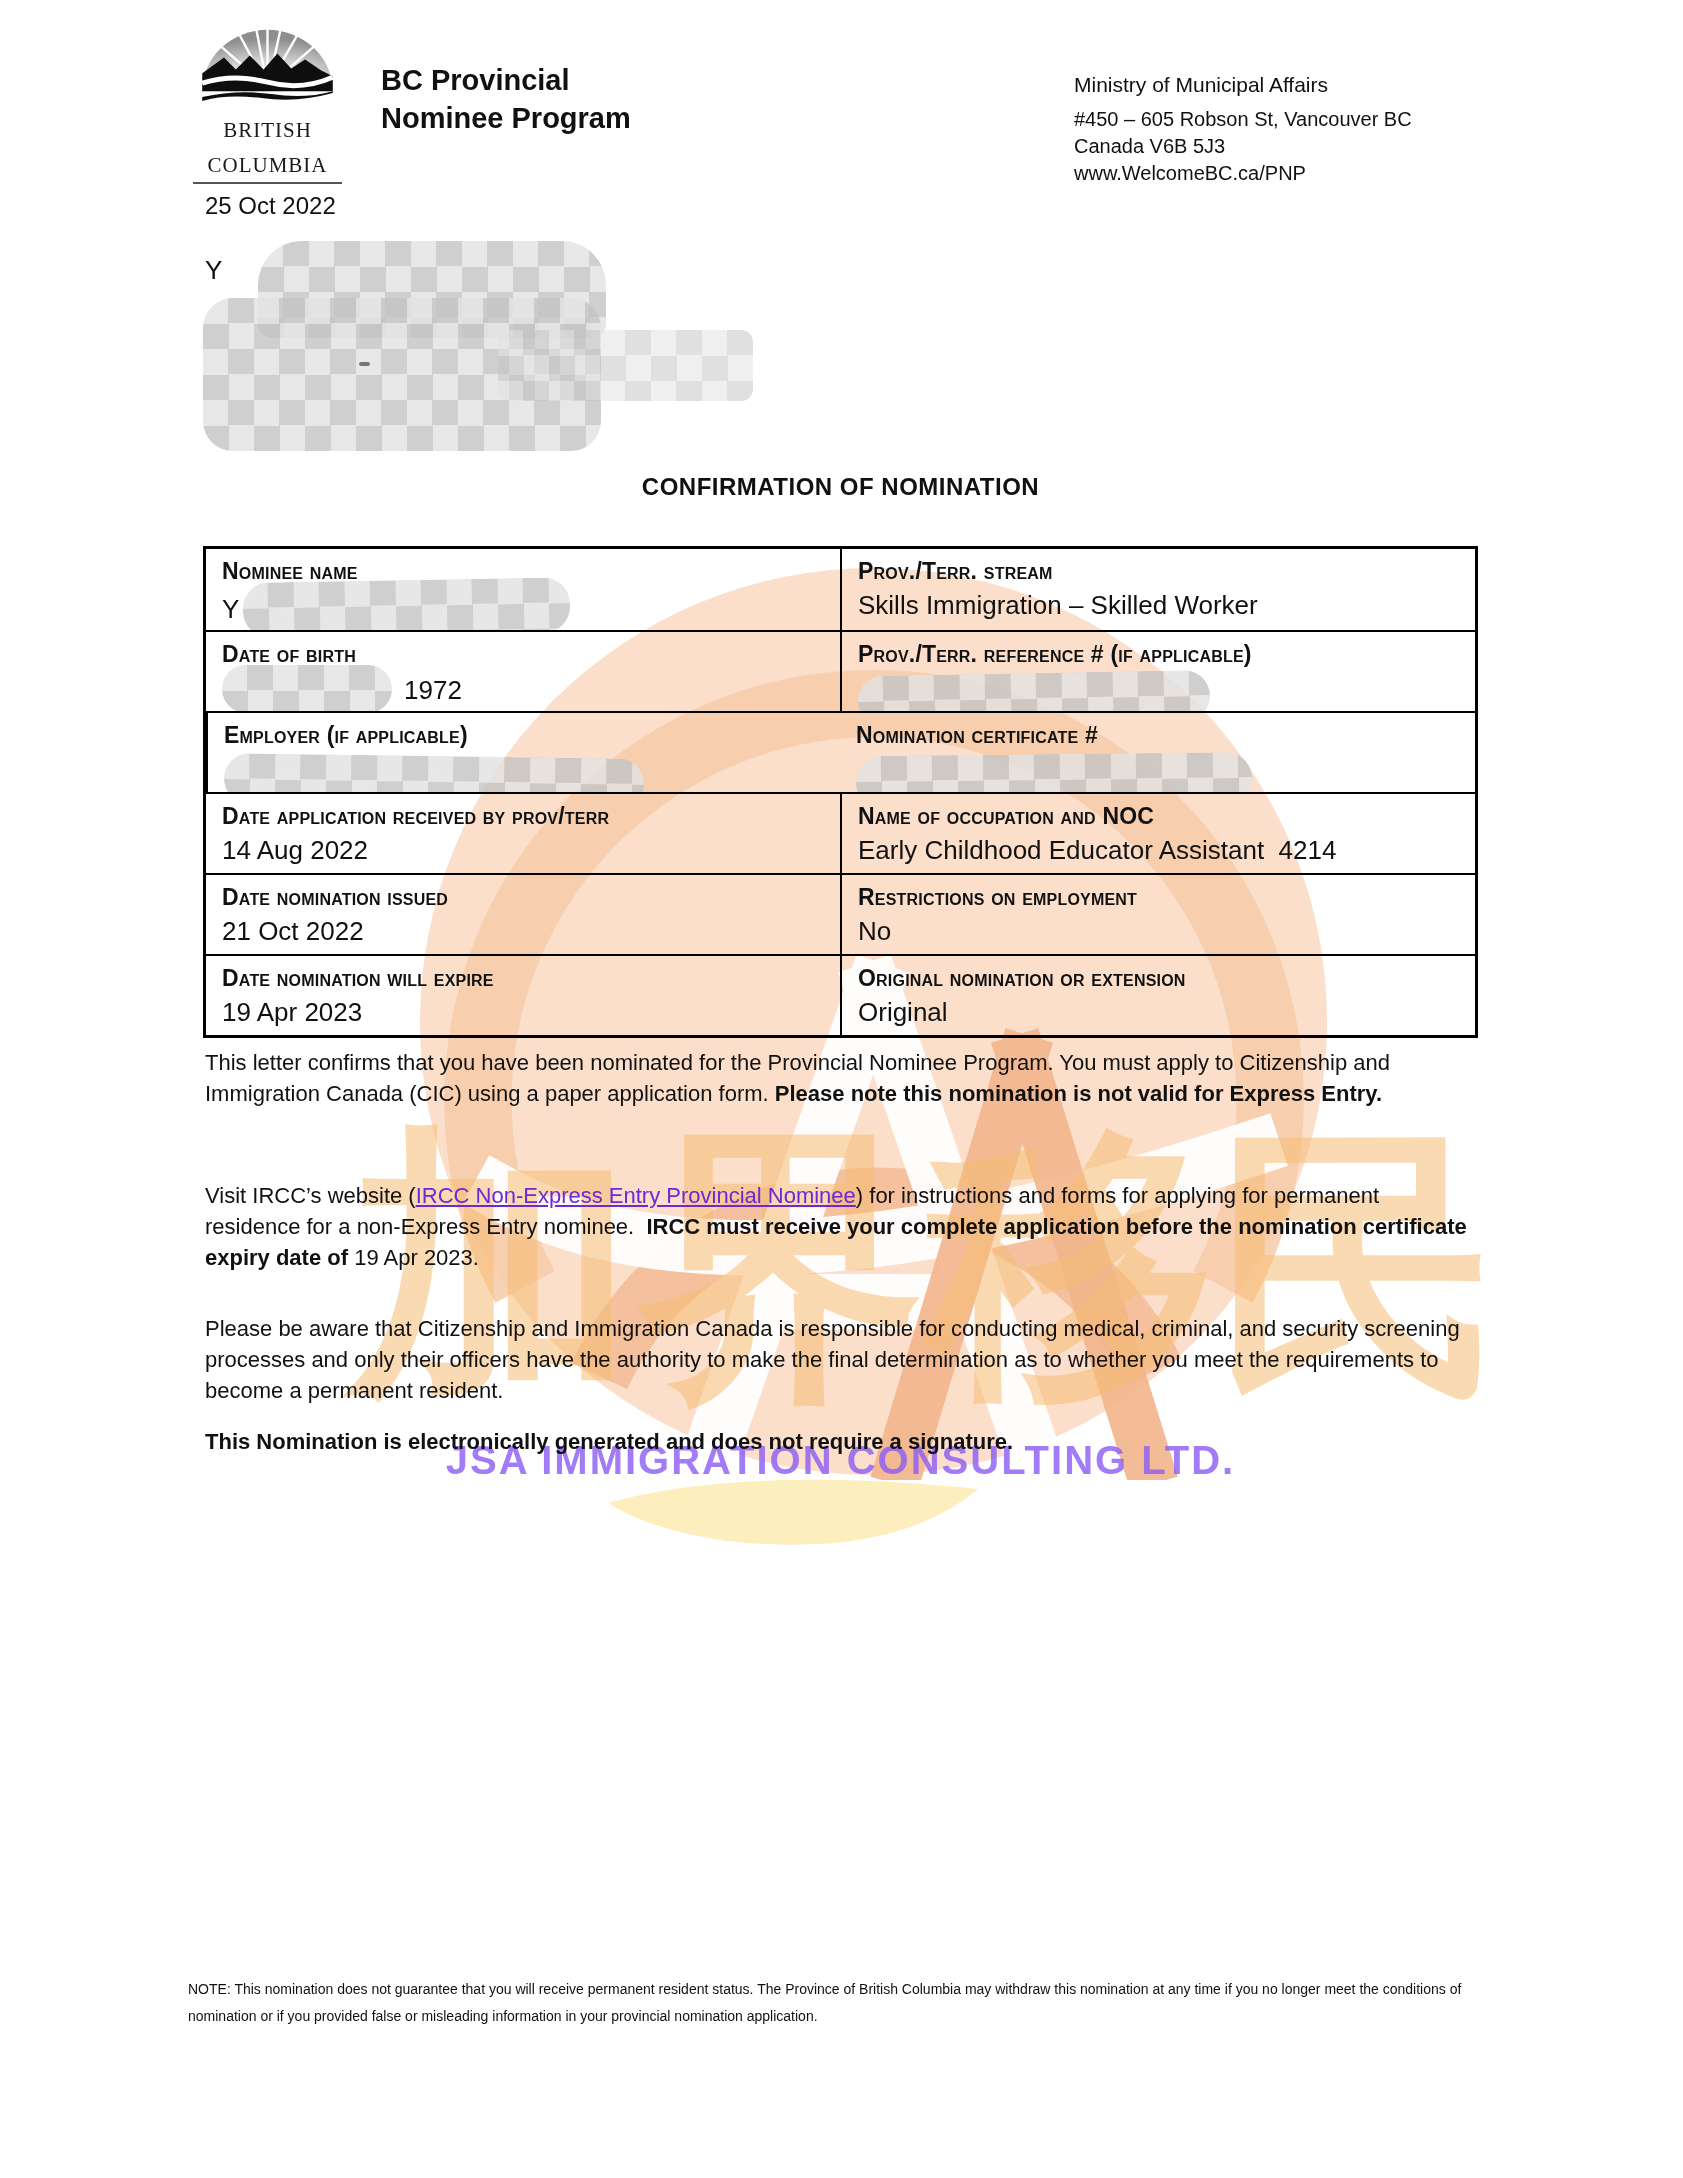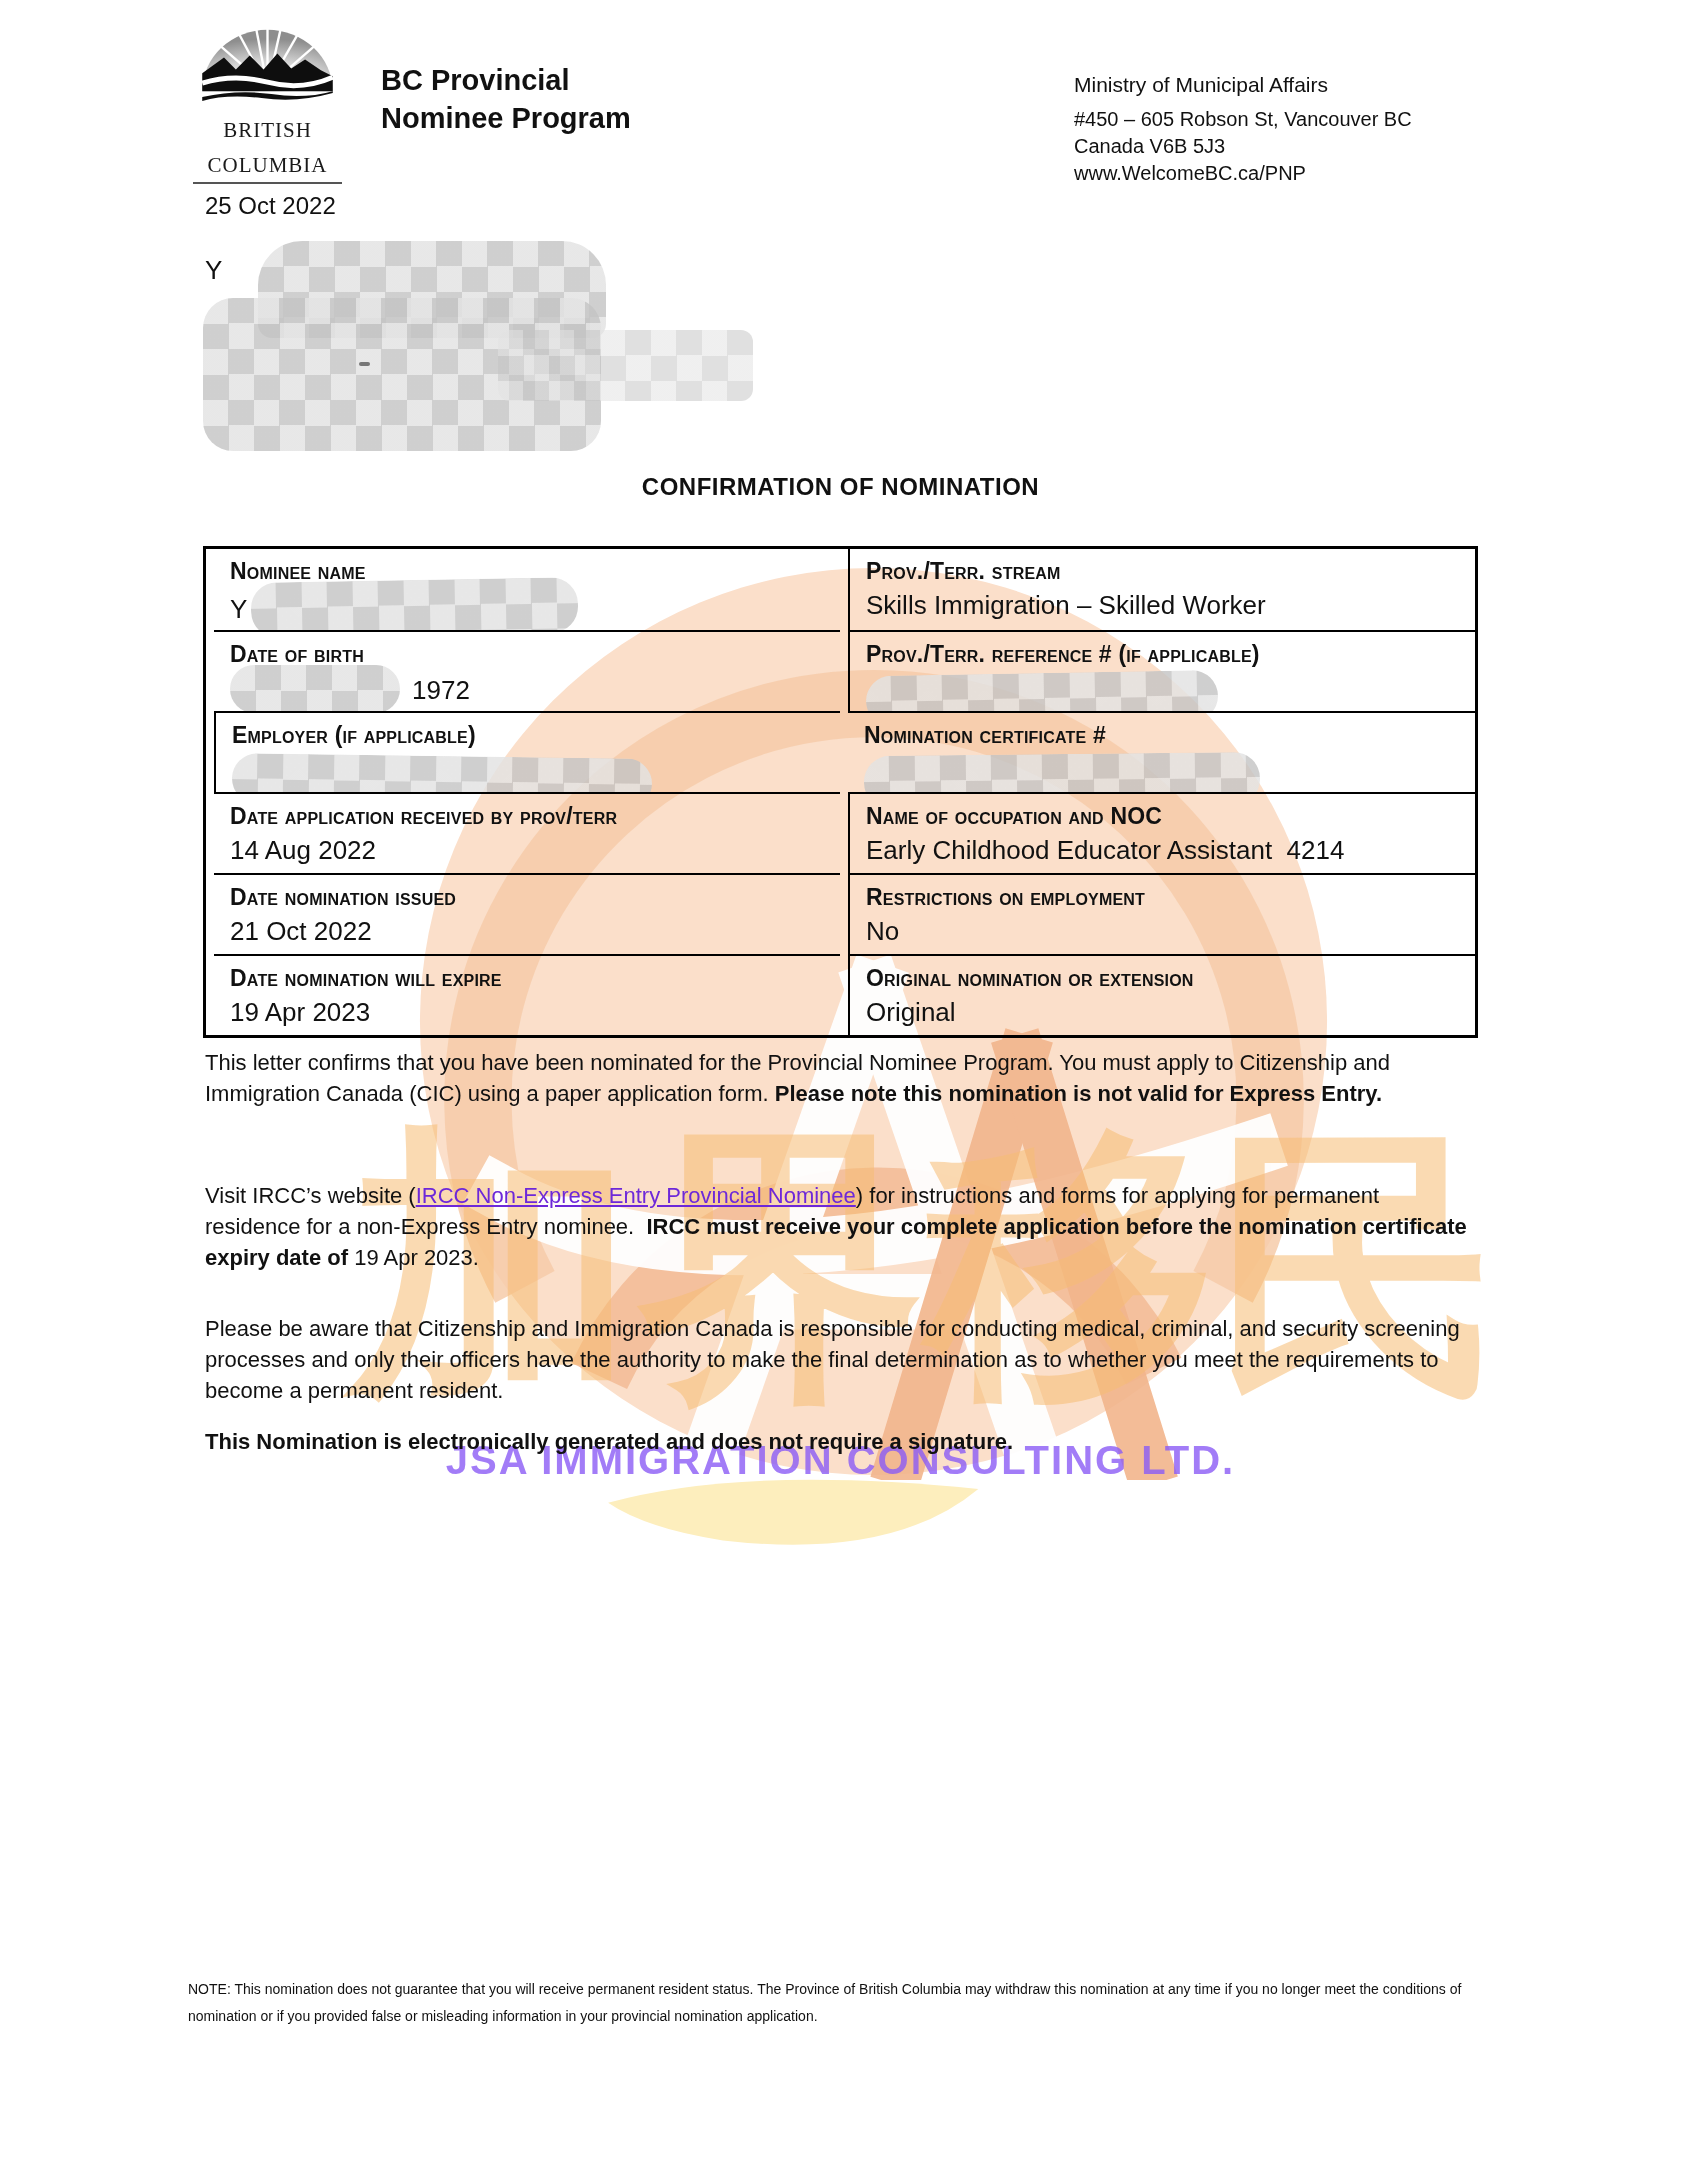--- a/index.html
+++ b/index.html
@@ -49,21 +49,21 @@
   
   .doc-title{position:absolute;left:203px;top:473px;width:1275px;text-align:center;font-weight:bold;font-size:24px;letter-spacing:0.5px;}
   
   .nom-table{
     position:absolute;left:203px;top:546px;width:1275px;
     border:3px solid #000;box-sizing:border-box;
     display:grid;grid-template-columns:634px 1fr;
   }
   .cell{
     box-sizing:border-box;height:81px;padding:7px 14px 17px 16px;
-    border-top:2px solid #000;overflow:hidden;background:transparent;margin-left:8px;
+    border-top:2px solid #000;overflow:hidden;background:transparent;
   }
   .cell.first{border-top:none;}
   .cell.rcol{border-left:2px solid #000;}
   .lbl{font-weight:bold;font-size:23px;font-variant:small-caps;letter-spacing:0.2px;line-height:30px;white-space:nowrap;}
   .val{font-size:26px;line-height:34px;margin-top:2px;white-space:pre-wrap;}
   .blob{display:inline-block;vertical-align:middle;border-radius:26px;}
   .b-name{width:327px;height:55px;margin-left:4px;transform:rotate(-1deg);margin-top:-8px;}
   .b-dob{width:170px;height:48px;margin-right:12px;margin-top:-6px;}
   .b-cert{width:396px;height:53px;transform:rotate(-.6deg);margin-top:2px;}
   .b-ref{width:352px;height:51px;transform:rotate(-1deg);margin-top:2px;}

